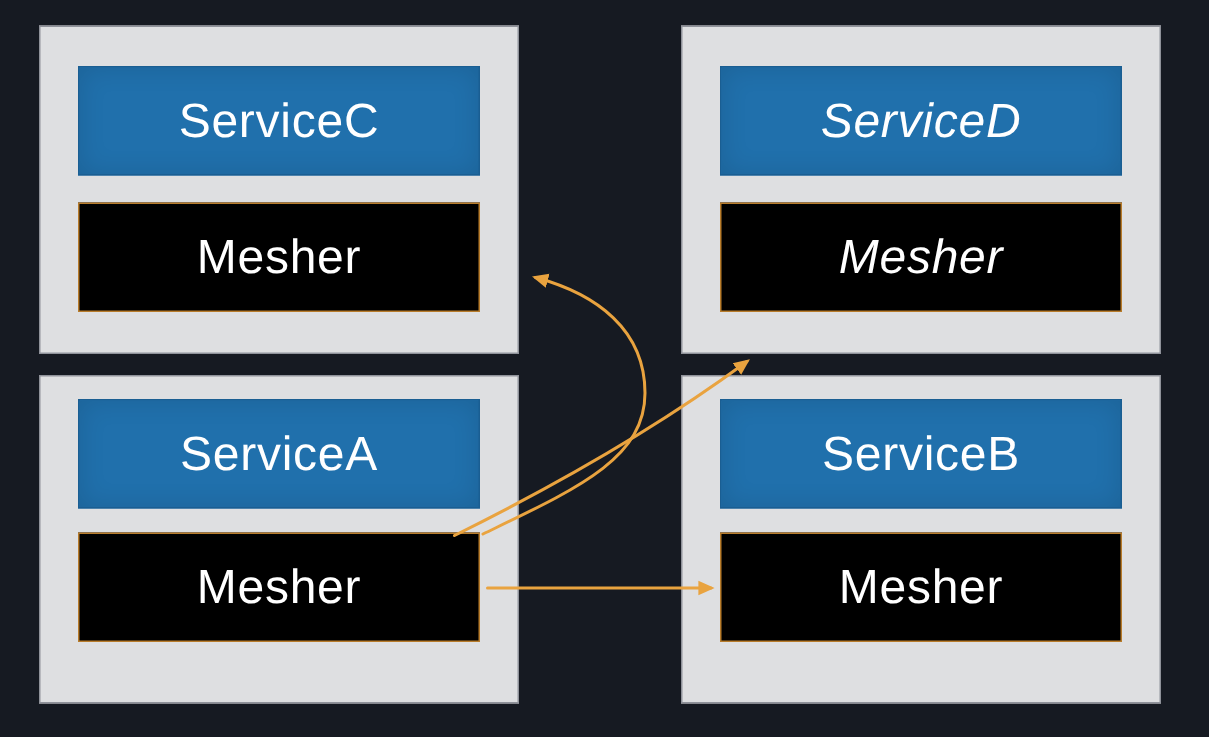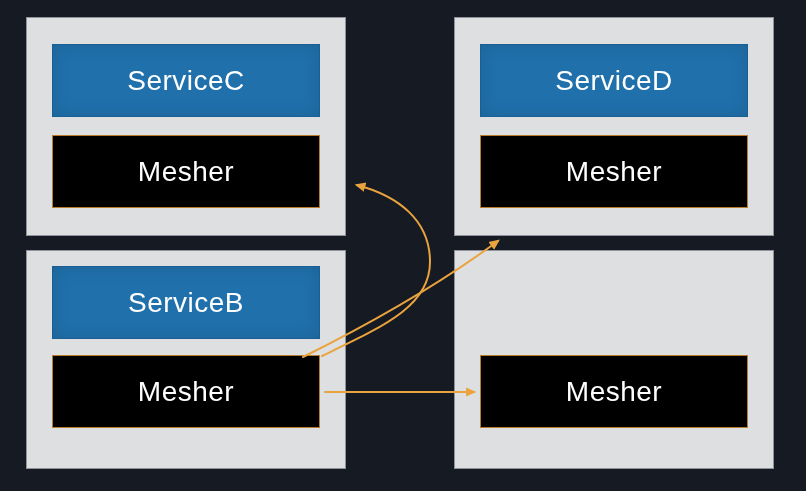--- a/index.html
+++ b/index.html
@@ -19,35 +19,35 @@
   }
   .group {
     position: absolute;
     width: 320px;
     height: 219px;
     background: #DEDFE1;
     border: 1.5px solid #8F929A;
     box-sizing: border-box;
   }
   .group.tl { left: 26px;  top: 17px; }
-  .group.tr { left: 454px; top: 17px; }
+  .group.tr { left: 454px; top: 17px; font-style: italic; }
   .group.bl { left: 26px;  top: 250px; }
   .group.br { left: 454px; top: 250px; }
 
   .bar {
     position: absolute;
     left: 50%;
     transform: translateX(-50%);
     width: 268px;
     height: 73px;
     display: flex;
     align-items: center;
     justify-content: center;
     color: #FFFFFF;
-    font-size: 28px;
+    font-size: 32px;
     letter-spacing: 0.5px;
     box-sizing: border-box;
   }
   .bar.service {
     background: #2070AC;
     border: 1px solid #1A5E92;
     box-shadow: inset 0 0 18px rgba(0,0,0,0.12);
   }
   .bar.mesher {
     background: #000000;
@@ -88,28 +88,31 @@
     <div class="bar service">
       <span>ServiceD</span>
     </div>
     <div class="bar mesher">
       <span>Mesher</span>
     </div>
   </div>
 
   <div class="group bl">
     <div class="bar service">
-      <span>ServiceB</span>
+      <span>ServiceA</span>
     </div>
     <div class="bar mesher">
       <span>Mesher</span>
     </div>
   </div>
 
   <div class="group br">
+    <div class="bar service">
+      <span>ServiceB</span>
+    </div>
     <div class="bar mesher">
       <span>Mesher</span>
     </div>
   </div>
 
   <svg class="arrows-layer" width="806" height="491" viewBox="0 0 806 491" xmlns="http://www.w3.org/2000/svg">
     <defs>
       <marker id="arrowhead" viewBox="0 0 10 10" refX="7" refY="5" markerWidth="6" markerHeight="6" orient="auto">
         <path d="M0,1 L9,5 L0,9 z" fill="#E9A33F"></path>
       </marker>

